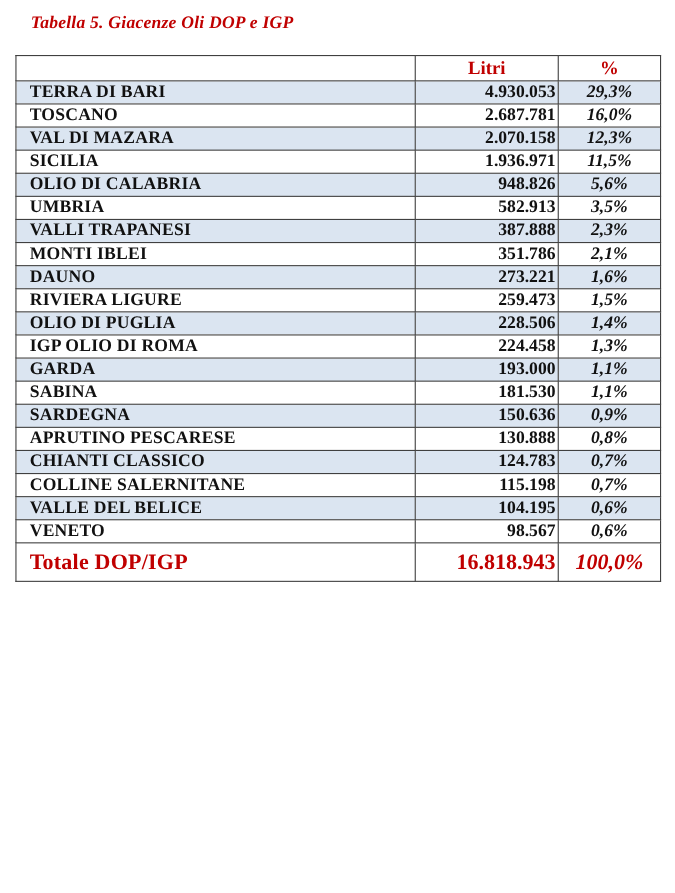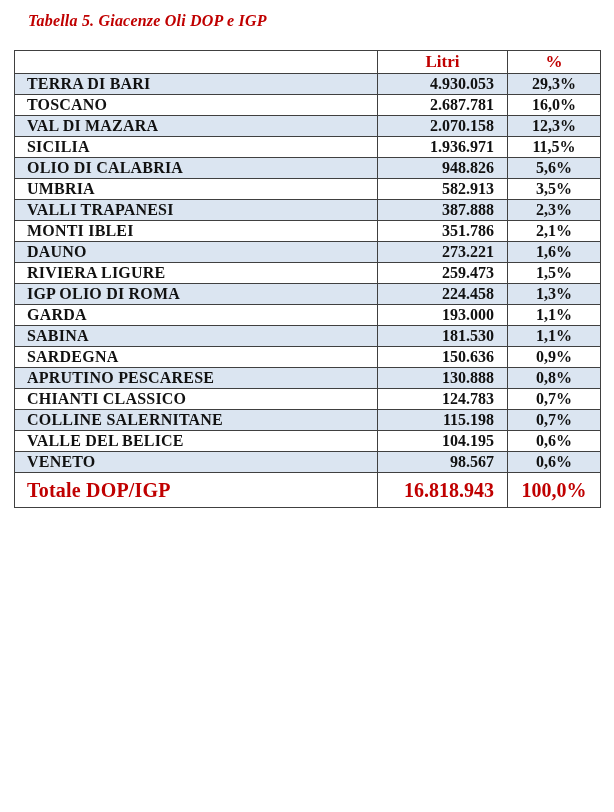--- a/index.html
+++ b/index.html
@@ -47,22 +47,22 @@
   th {
     color: #c00000;
     font-weight: bold;
     font-size: 17px;
     text-align: center;
   }
   tbody tr { height: 16px; background: #ffffff; }
   tbody tr:nth-child(odd) { background: #dbe5f1; }
   td { font-weight: bold; font-size: 16px; }
   td.name  { text-align: left;  padding-left: 12px; letter-spacing: 0.2px; }
-  td.litri { text-align: right; padding-right: 13px; }
-  td.pct   { text-align: center; }
+  td.litri { text-align: right; padding-right: 2px; }
+  td.pct   { text-align: center; font-style: italic; }
   tr.italic td { font-style: italic; }
   tr.total { height: 35px; background: #ffffff !important; }
   tr.total td { color: #c00000; font-size: 20px; }
 </style>
 </head>
 <body>
 
 <div class="page">
   <div class="doc-title">Tabella 5. Giacenze Oli DOP e IGP</div>
 
@@ -124,20 +124,25 @@
           <td class="name">DAUNO</td>
           <td class="litri">273.221</td>
           <td class="pct">1,6%</td>
         </tr>
         <tr class="normal">
           <td class="name">RIVIERA LIGURE</td>
           <td class="litri">259.473</td>
           <td class="pct">1,5%</td>
         </tr>
         <tr class="normal">
+          <td class="name">OLIO DI PUGLIA</td>
+          <td class="litri">228.506</td>
+          <td class="pct">1,4%</td>
+        </tr>
+        <tr class="normal">
           <td class="name">IGP OLIO DI ROMA</td>
           <td class="litri">224.458</td>
           <td class="pct">1,3%</td>
         </tr>
         <tr class="normal">
           <td class="name">GARDA</td>
           <td class="litri">193.000</td>
           <td class="pct">1,1%</td>
         </tr>
         <tr class="normal">

